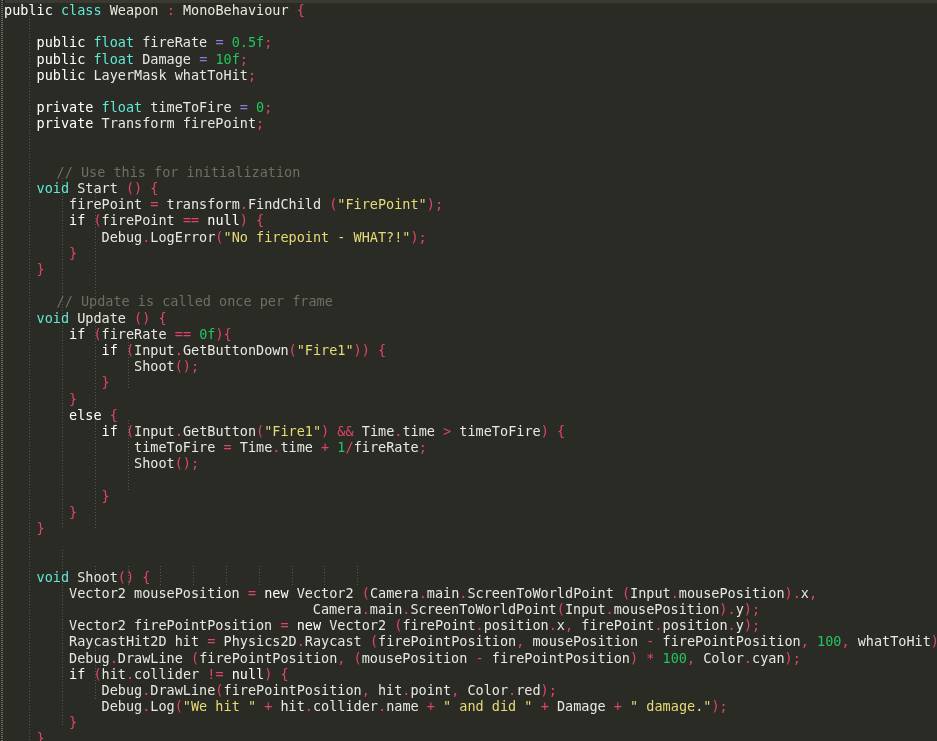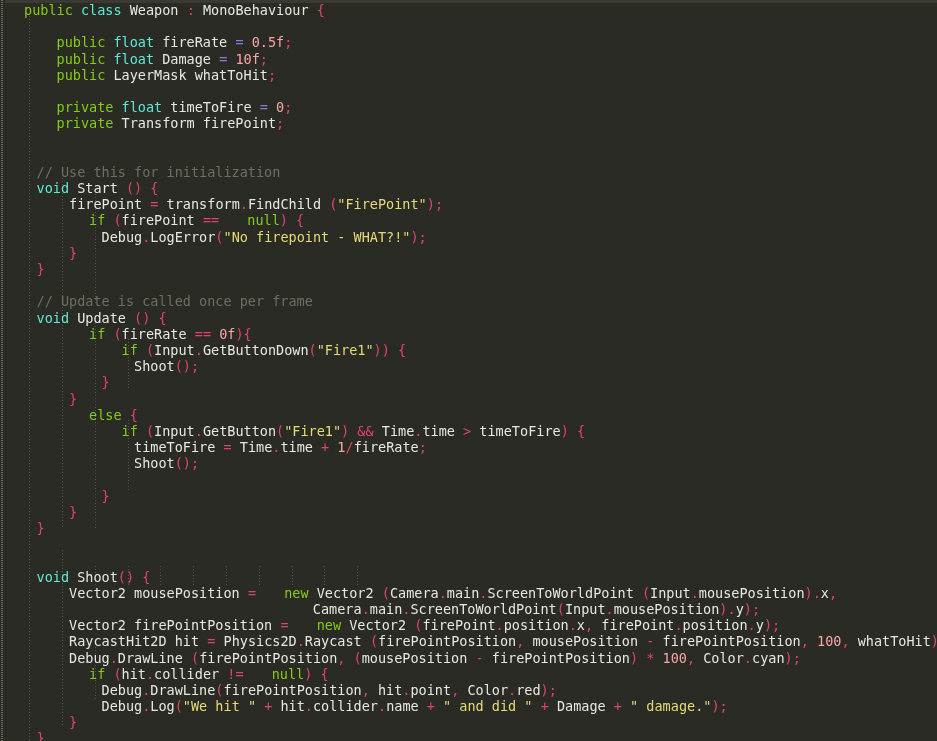--- a/index.html
+++ b/index.html
@@ -55,28 +55,28 @@
     line-height: 16.2px;
     white-space: pre;
     letter-spacing: 0px;
   }
   .ln {
     height: 16.2px;
     white-space: pre;
     position: relative;
   }
   
-  .kw   { color: #84cc16; margin-left: 20px; }  
+  .kw   { color: #ffffff; }  
   .typ  { color: #5eead4; }  
   .id   { color: #e8e8e3; }  
   .pun  { color: #e0446b; }  
   .op   { color: #e0446b; }
-  .num  { color: #fca5a5; margin-top: 36px; }  
+  .num  { color: #22c55e; margin-top: 36px; }  
   .str  { color: #e6db74; }  
-  .cmt  { color: #6e6e63; }  
+  .cmt  { color: #6e6e63; margin-left: 20px; }  
   .eq   { color: #9876e0; }  
 
   
   .guide {
     position: absolute;
     width: 1px;
     top: 0;
     background-image: repeating-linear-gradient(
       to bottom,
       #57574e 0px, #57574e 1px,

